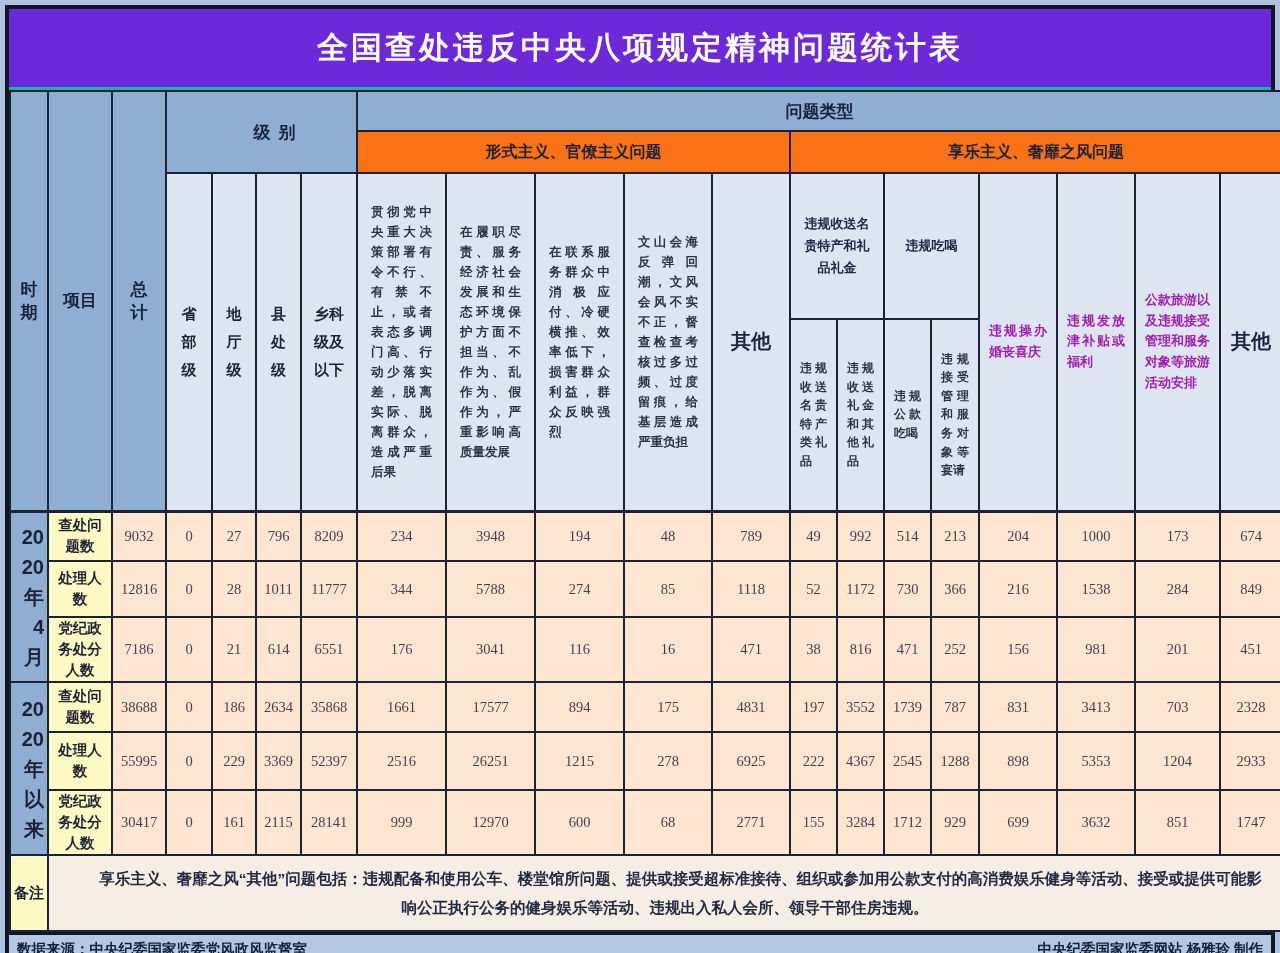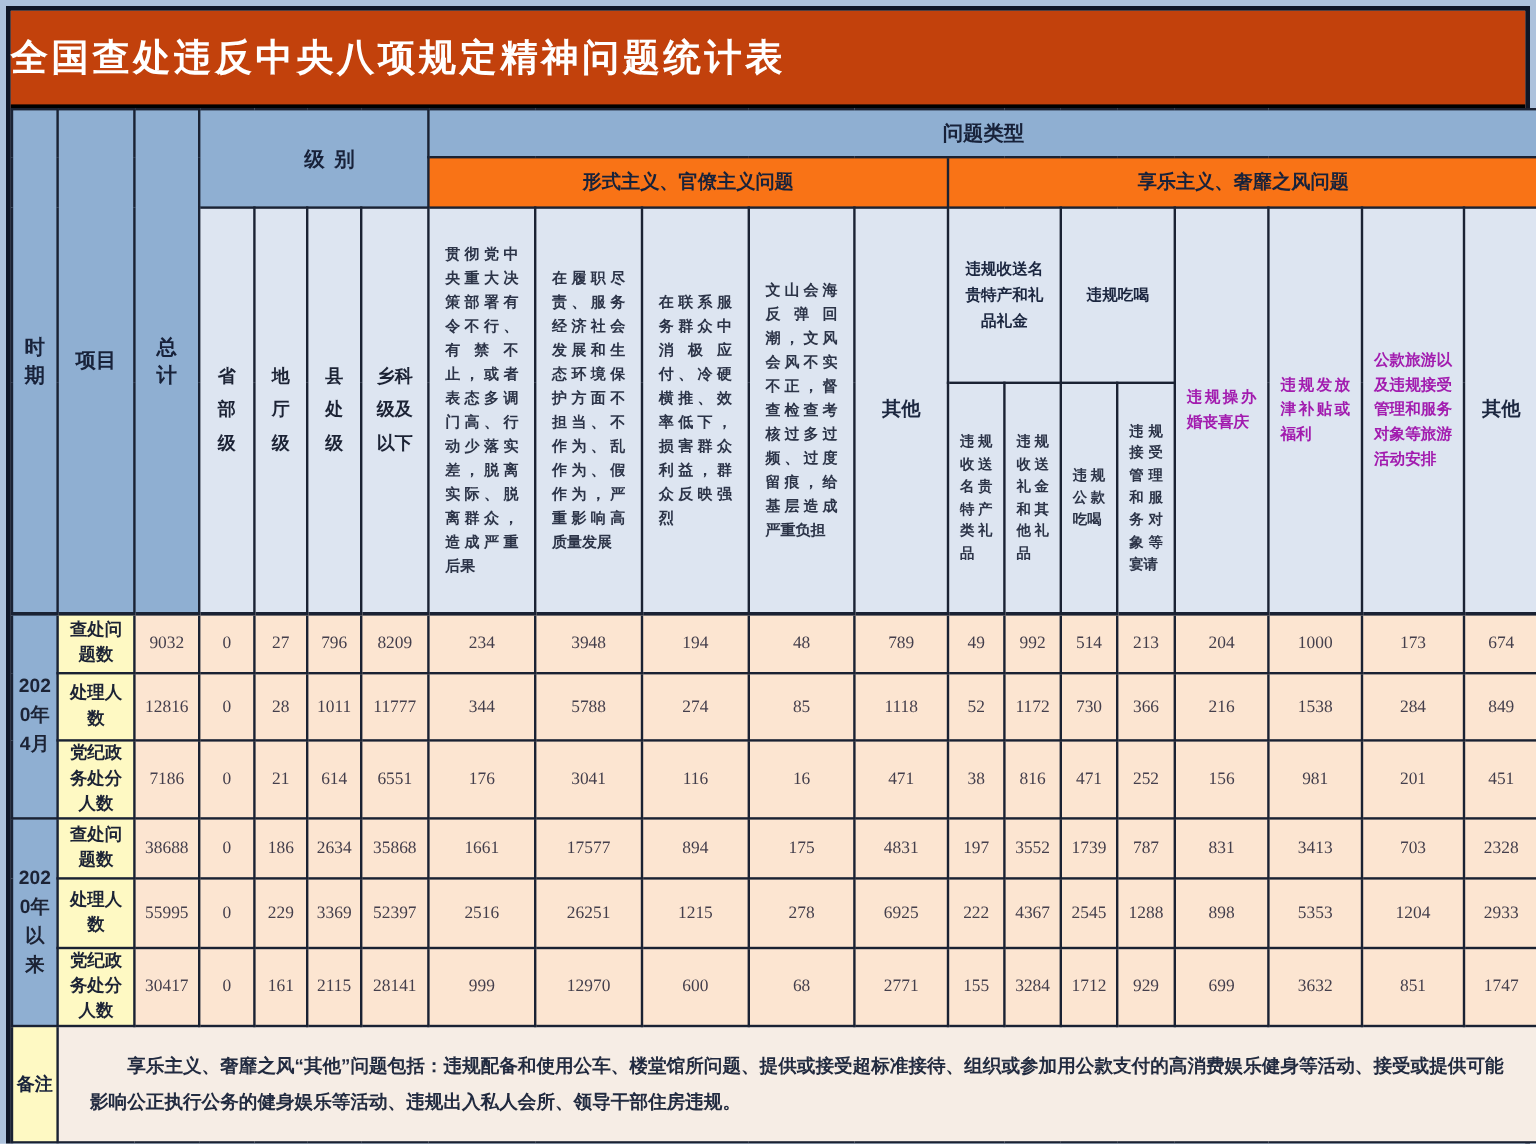--- a/index.html
+++ b/index.html
@@ -7,22 +7,22 @@
     width:1280px;height:953px;box-sizing:border-box;
     background:#adc2dc;overflow:hidden;
     font-family:"Liberation Sans","DejaVu Sans",sans-serif;
     color:#1c2335;
   }
   .sheet{
     margin:5px;border:4px solid #0f1626;background:#dde5f1;
   }
   
   .title-bar{
-    height:78px;background:#c2410c;border-bottom:3px solid #000000;
-    display:flex;align-items:center;justify-content:flex-start;
+    height:78px;background:#6d28d9;border-bottom:3px solid #14b8a6;
+    display:flex;align-items:center;justify-content:center;
   }
   .title-bar h1{
     margin:0;color:#ffffff;font-size:31px;font-weight:bold;letter-spacing:3px;
   }
   
   table{border-collapse:collapse;table-layout:fixed;width:100%;}
   td,th{
     border:2px solid #1a2233;padding:1px 2px;text-align:center;vertical-align:middle;
     font-weight:normal;word-break:break-all;
   }
@@ -41,37 +41,37 @@
   }
   .vsub{
     font-size:12px;line-height:1.55;color:#2c3448;padding:4px 9px;
     text-align:justify;font-weight:600;
   }
   .vcol{
     font-size:13px;line-height:1.6;color:#a21caf;padding:4px 9px;
     text-align:justify;font-weight:600;
   }
   .parent-hdr{font-size:13px;font-weight:bold;line-height:1.7;padding:4px 10px;color:#1c2740;}
-  .other{font-size:16px;font-weight:bold;color:#1c2740;}
-  .period{font-size:16px;font-weight:bold;line-height:1.5;padding:0 3px;}
+  .other{font-size:20px;font-weight:bold;color:#1c2740;}
+  .period{font-size:20px;font-weight:bold;line-height:1.5;padding:0 3px;text-align:right;}
   .label{font-size:14.5px;font-weight:bold;line-height:1.45;padding:0 6px;}
   .num{
     font-family:"Liberation Serif","DejaVu Serif",serif;
     font-size:14.5px;color:#443f4c;background:#fce5d1;
   }
   tr.h-r1{height:40px;} tr.h-r2{height:42px;} tr.h-r3{height:146px;} tr.h-r4{height:192px;}
   tr.h-d1{height:50px;} tr.h-d2{height:56px;} tr.h-d3{height:60px;}
   tr.h-d4{height:50px;} tr.h-d5{height:58px;} tr.h-d6{height:58px;}
   tr.h-rem{height:76px;}
   tr.first-data td{border-top:3px solid #1a2233;}
   .remark-text{
     text-align:left;font-size:15.5px;font-weight:bold;color:#222b40;
     line-height:1.9;padding:6px 14px;
   }
-  .remark-text p{margin:12px;text-indent:2em;}
+  .remark-text p{margin:0;text-indent:2em;text-align:center;}
   
   .footer-bar{
     height:26px;background:#b5c8e2;border-top:3px solid #0f1626;
     display:flex;align-items:center;justify-content:space-between;
     padding:1px 8px;font-size:14.5px;font-weight:bold;color:#141f3a;
   }
 </style>
 </head>
 <body>
 

